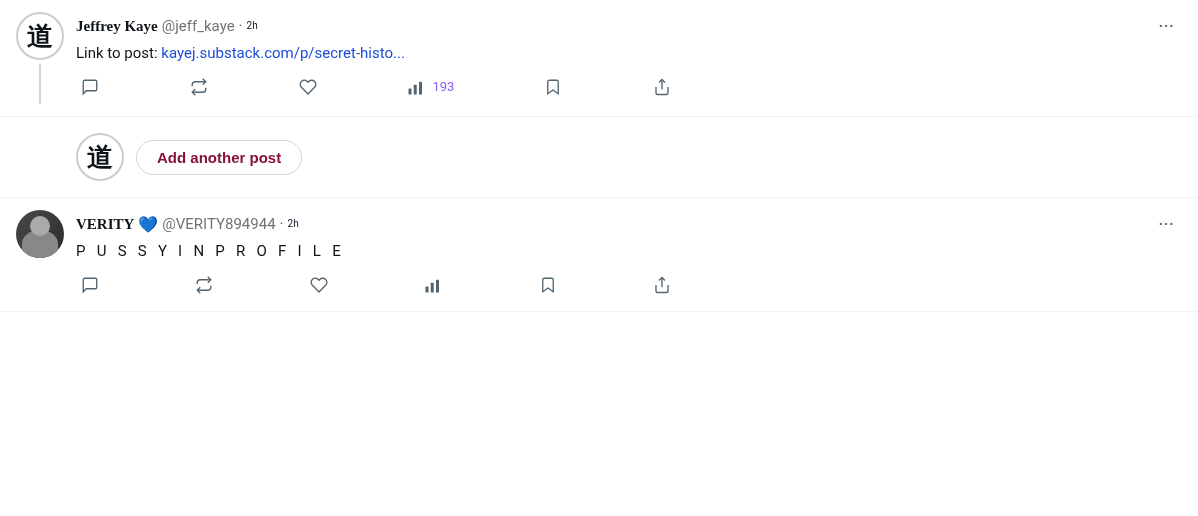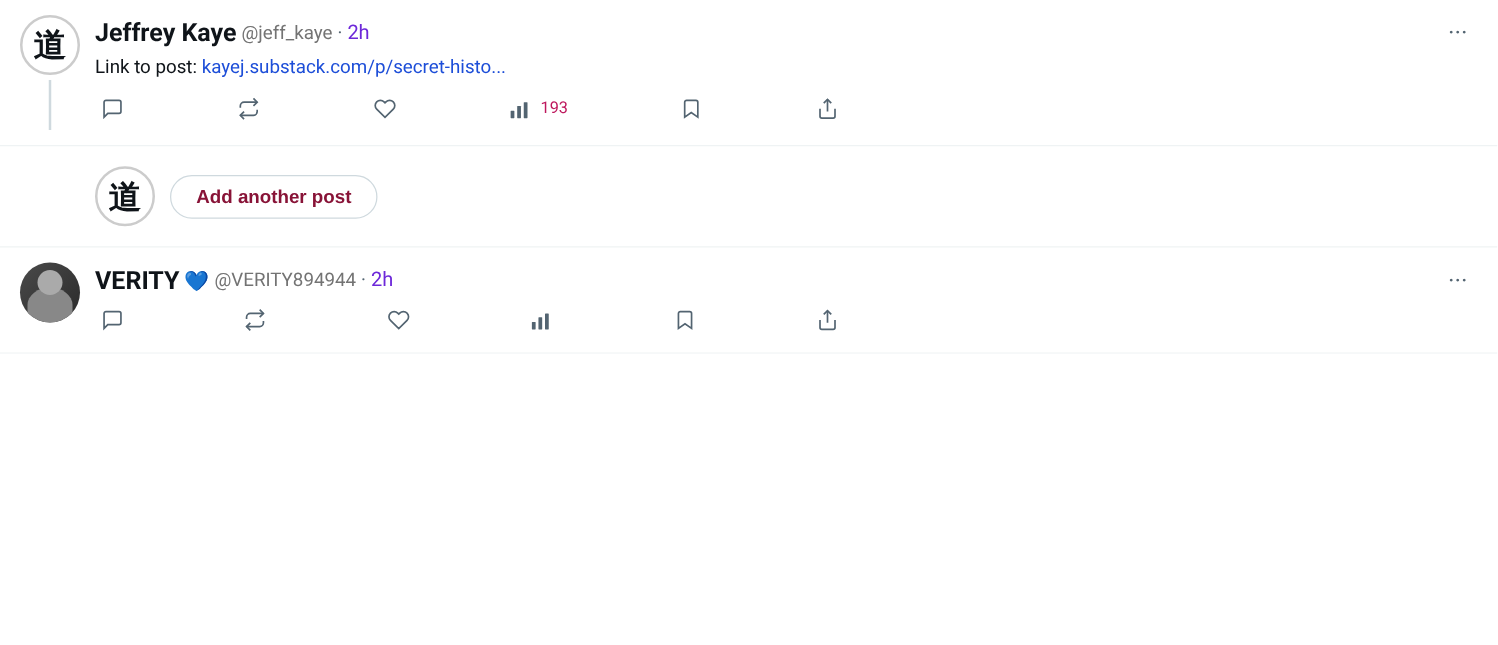--- a/index.html
+++ b/index.html
@@ -70,36 +70,37 @@
     .tweet-meta {
       display: flex;
       align-items: center;
       gap: 4px;
       flex-wrap: wrap;
     }
 
     .display-name {
       font-weight: 700;
       color: #0f1419;
-      font-size: 20px;
+      font-size: 15px;
+      font-family: Liberation Serif, serif;
     }
 
     .username {
       color: #737373;
       font-size: 15px;
     }
 
     .dot {
       color: #536471;
       font-size: 15px;
     }
 
     .timestamp {
-      color: #6d28d9;
-      font-size: 16px;
+      color: #0f172a;
+      font-size: 10px;
       text-decoration: none;
       border-bottom: 1px solid transparent;
     }
 
     .more-btn {
       color: #536471;
       cursor: pointer;
       font-size: 20px;
       padding: 4px 8px;
       border-radius: 50%;
@@ -139,21 +140,21 @@
     .action-icon {
       width: 20px;
       height: 20px;
       display: flex;
       align-items: center;
       justify-content: center;
     }
 
     .action-count {
       font-size: 13px;
-      color: #be185d;
+      color: #8b5cf6;
     }
 
     
     .add-post-row {
       padding: 16px 16px 16px 76px;
       border-bottom: 1px solid #eff3f4;
       display: flex;
       align-items: center;
       gap: 12px;
     }
@@ -315,20 +316,21 @@
       <div class="tweet-header">
         <div class="tweet-meta">
           <span class="display-name">VERITY</span>
           <span class="blue-heart">💙</span>
           <span class="username">@VERITY894944</span>
           <span class="dot">·</span>
           <a class="timestamp" href="#">2h</a>
         </div>
         <div class="more-btn">···</div>
       </div>
+      <div class="tweet2-text">P U S S Y  I N  P R O F I L E</div>
       <div class="tweet-actions">
         <div class="action-group">
           <div class="action-icon">
             <svg width="18" height="18" viewBox="0 0 24 24" fill="none" stroke="currentColor" stroke-width="1.8">
               <path d="M21 15a2 2 0 0 1-2 2H7l-4 4V5a2 2 0 0 1 2-2h14a2 2 0 0 1 2 2z"></path>
             </svg>
           </div>
         </div>
         <div class="action-group">
           <div class="action-icon">

